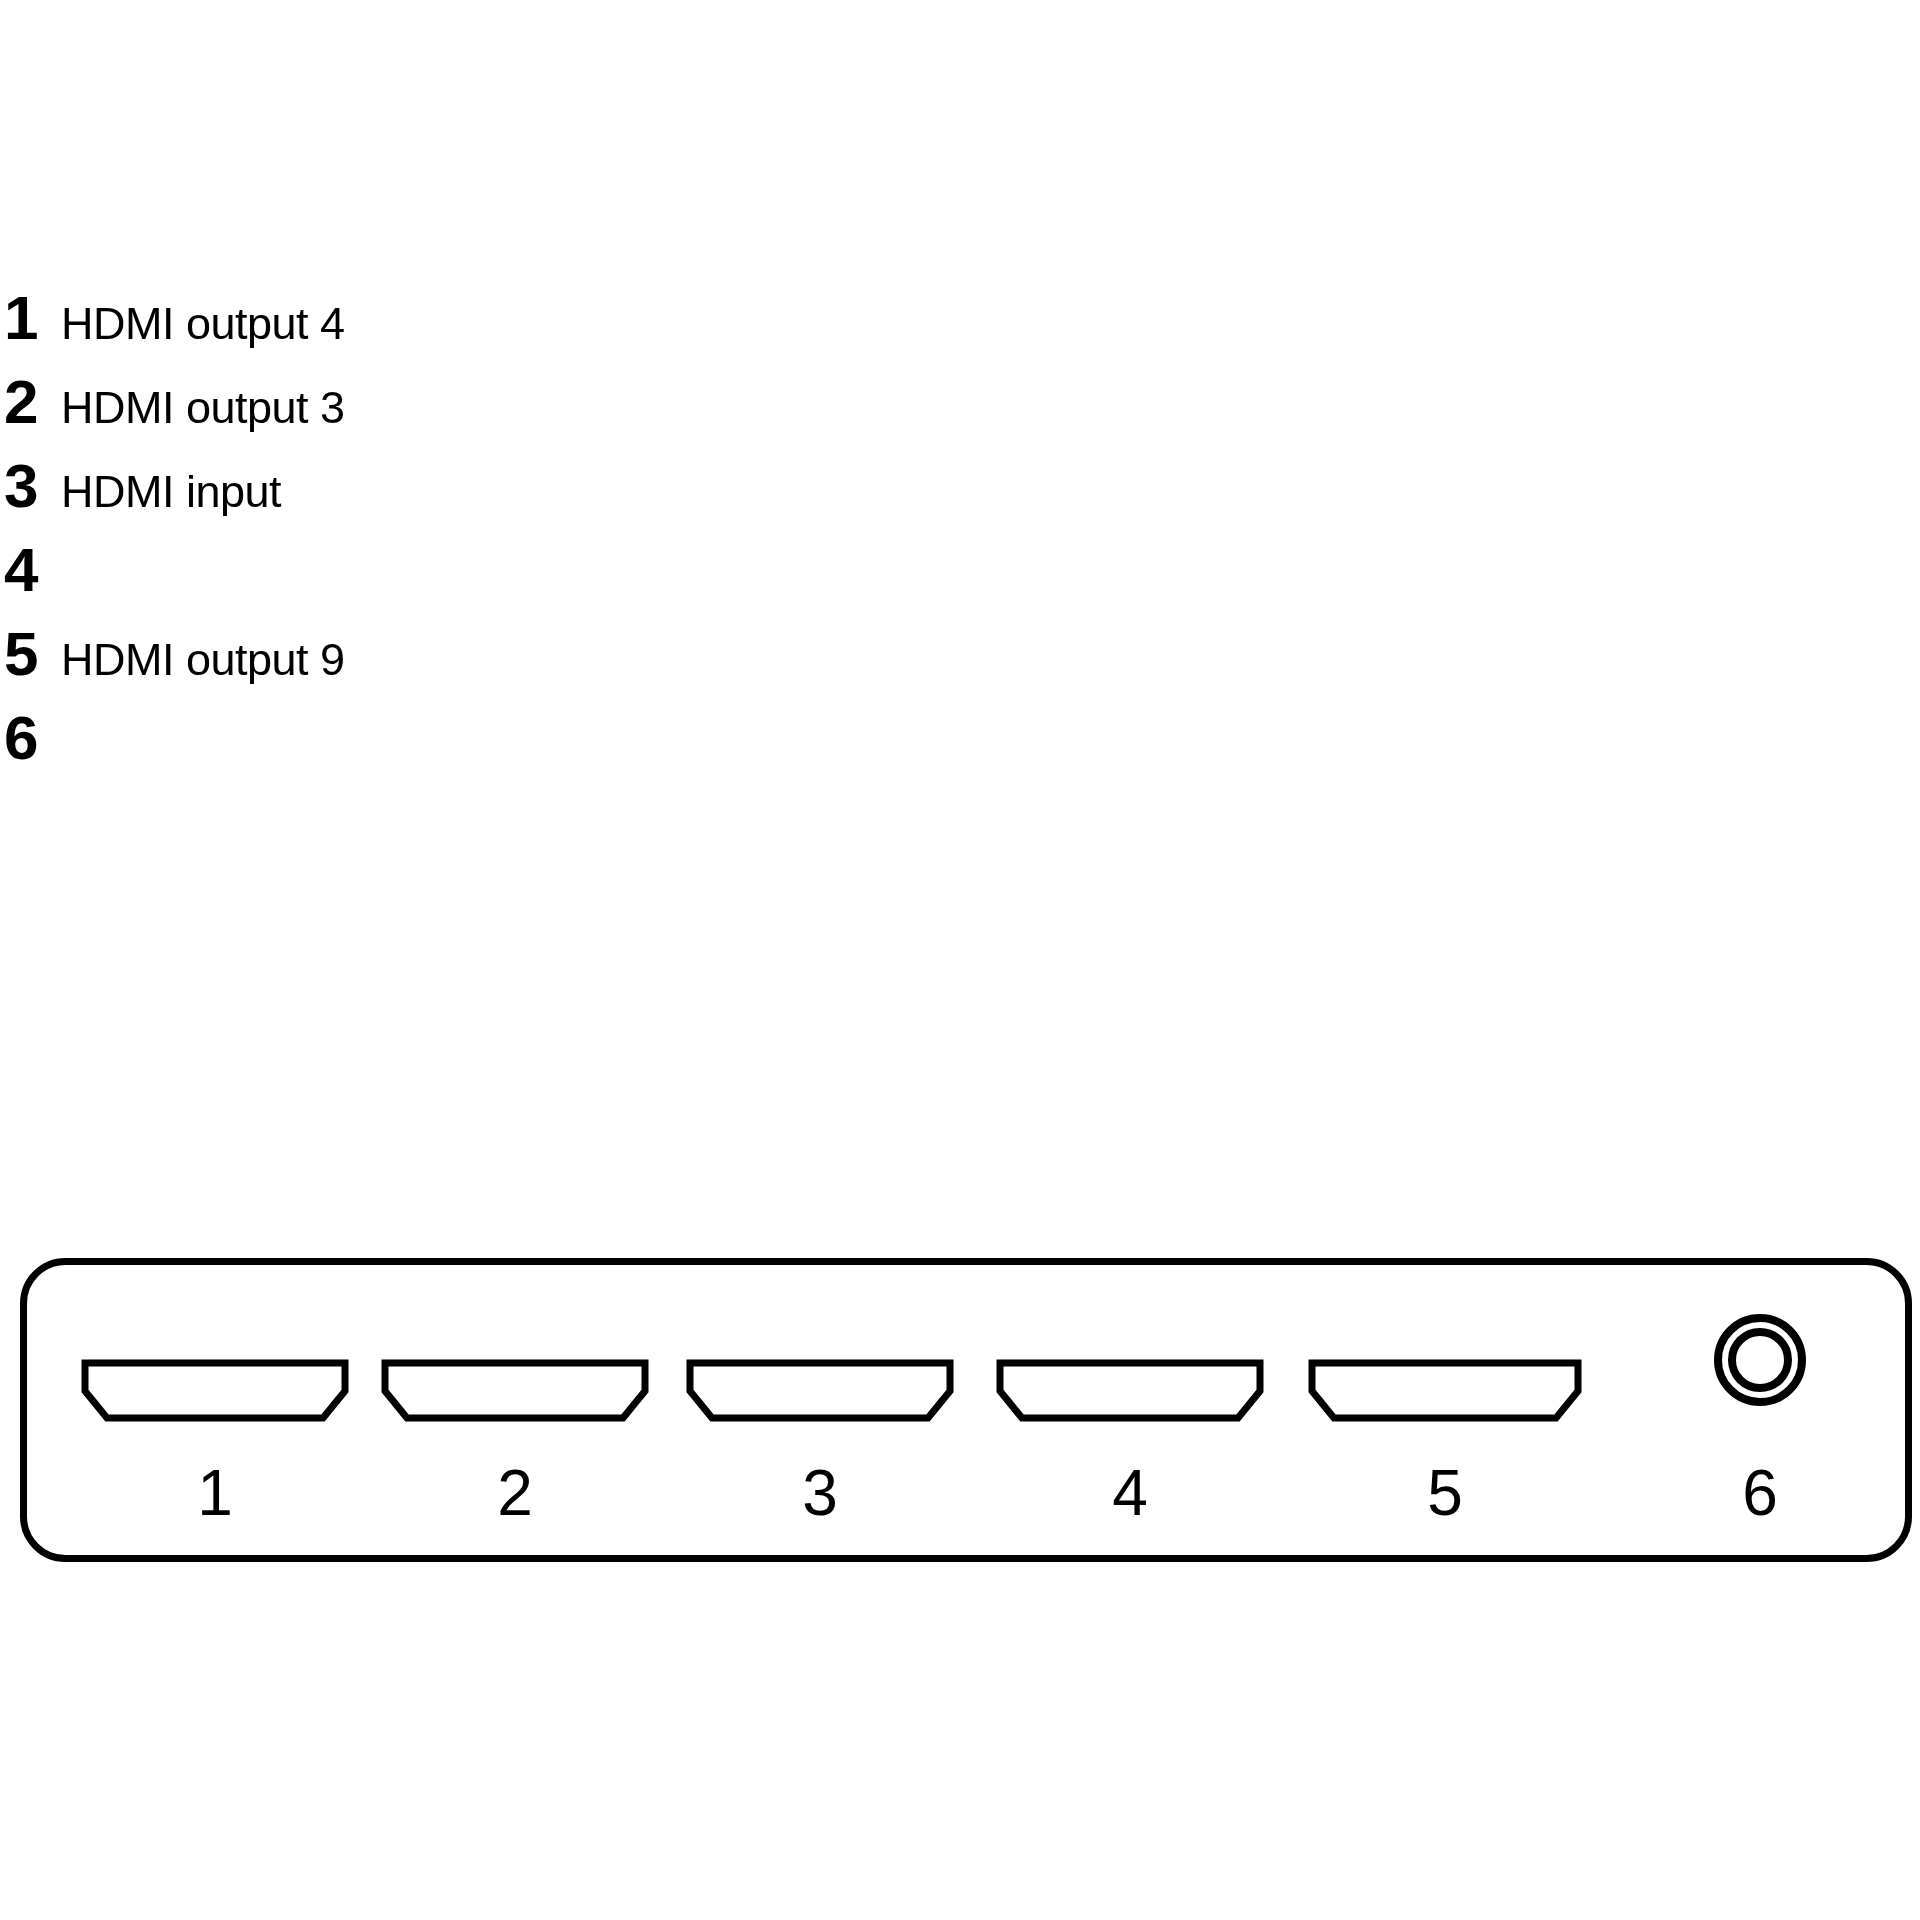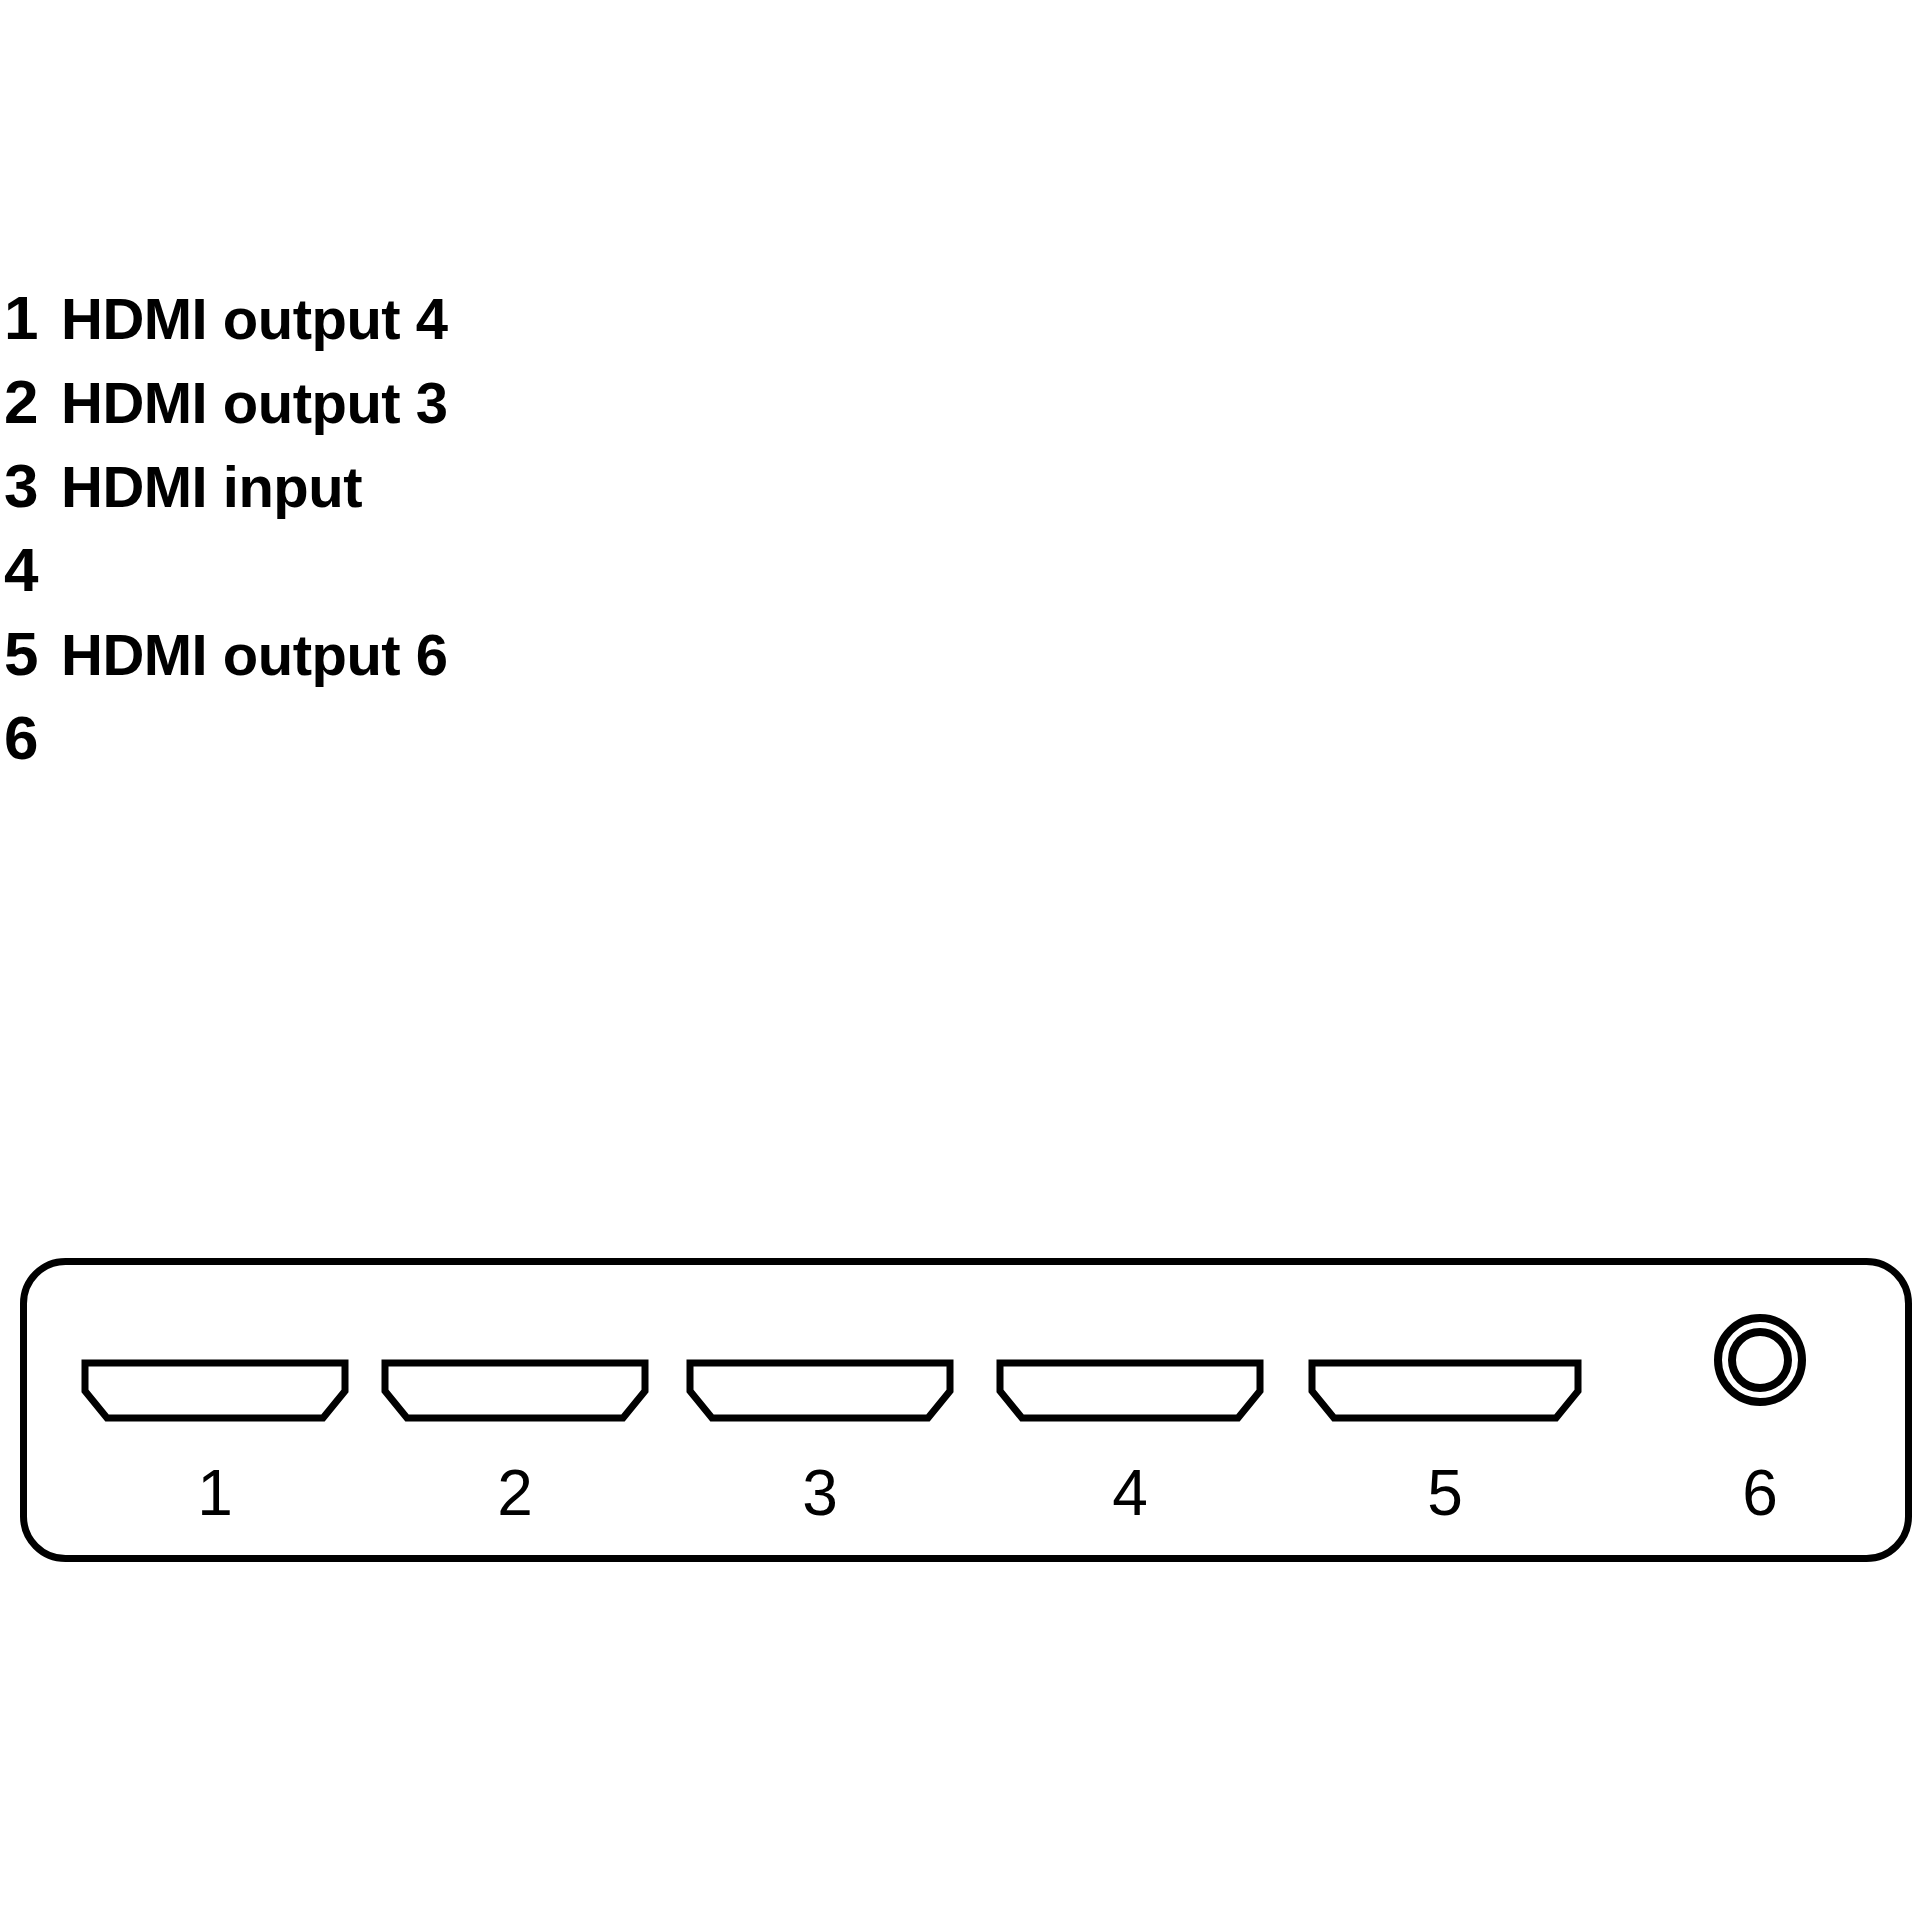--- a/index.html
+++ b/index.html
@@ -40,22 +40,22 @@
     white-space: nowrap;
   }
   .legend-num {
     font-size: 62px;
     font-weight: 700;
     letter-spacing: -0.5px;
     min-width: 57px;
     display: inline-block;
   }
   .legend-label {
-    font-size: 58px;
-    font-weight: 700;
+    font-size: 45px;
+    font-weight: 400;
     letter-spacing: -0.5px;
   }
 
   
   .device {
     position: absolute;
     left: 0px;
     top: 1240px;
     width: 1920px;
     height: 360px;
@@ -92,21 +92,21 @@
       <span class="legend-num">3</span>
       <span class="legend-label">HDMI input</span>
     </div>
 
     <div class="legend-row">
       <span class="legend-num">4</span>
     </div>
 
     <div class="legend-row">
       <span class="legend-num">5</span>
-      <span class="legend-label">HDMI output 6</span>
+      <span class="legend-label">HDMI output 9</span>
     </div>
 
     <div class="legend-row">
       <span class="legend-num">6</span>
     </div>
 
   </div>
 
   <div class="device">
     <svg width="1920" height="360" viewBox="0 0 1920 360" xmlns="http://www.w3.org/2000/svg">

